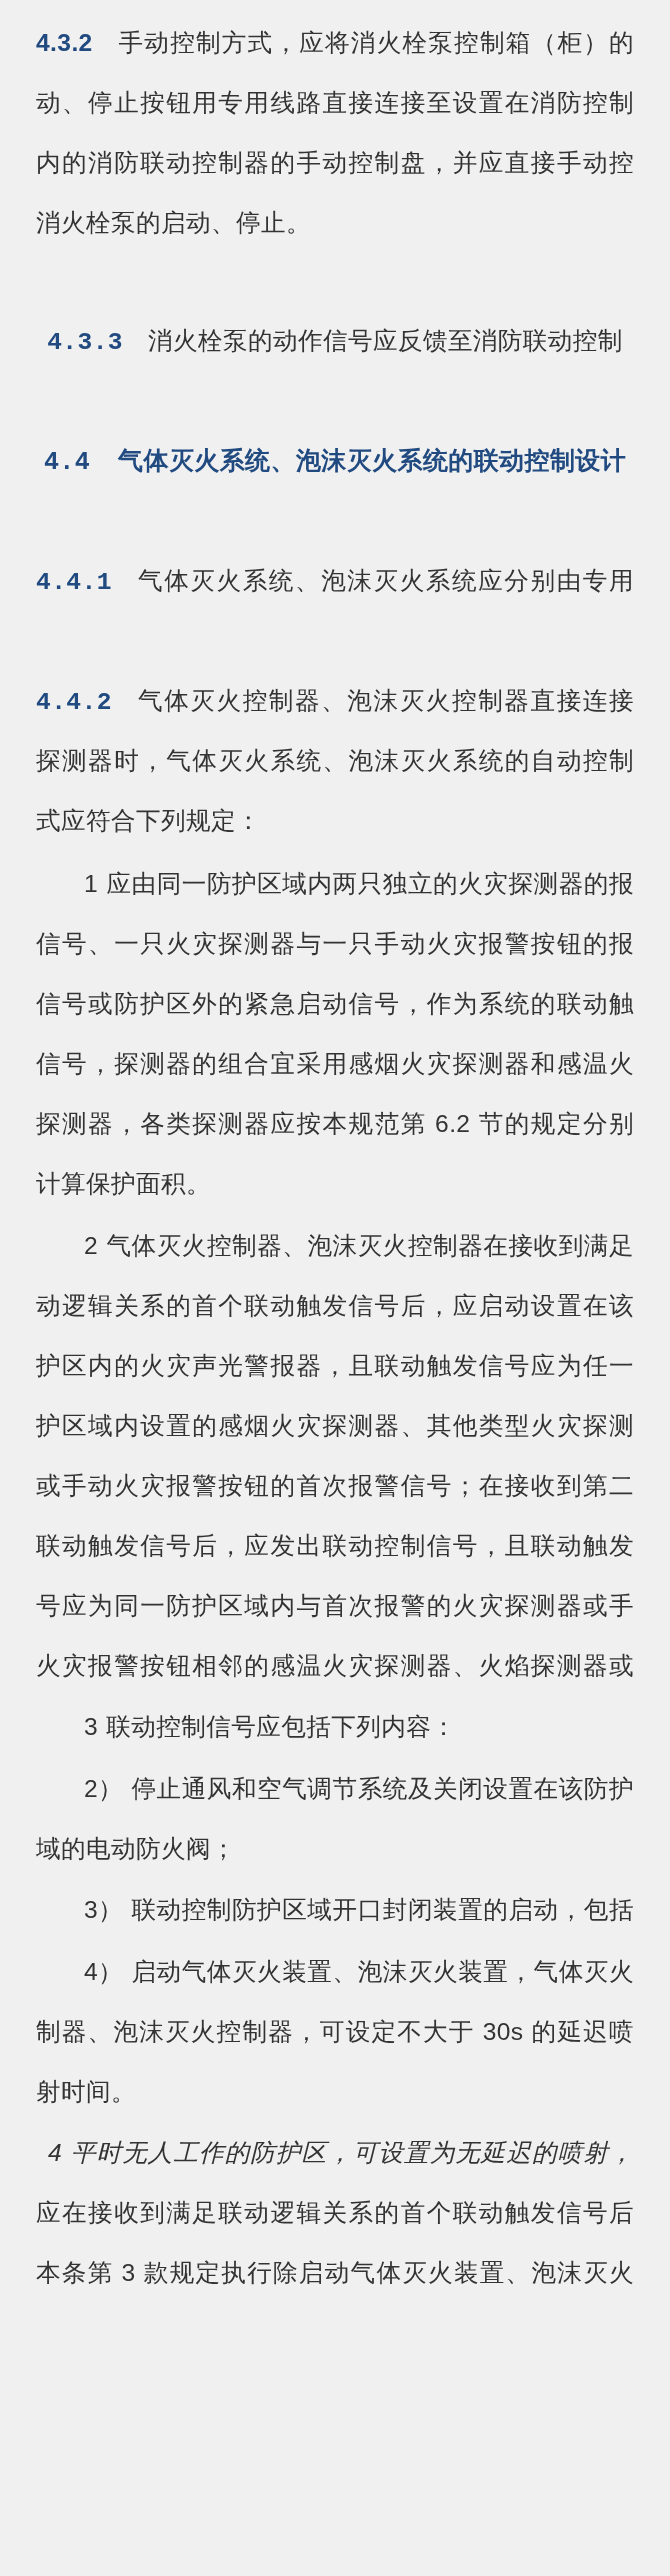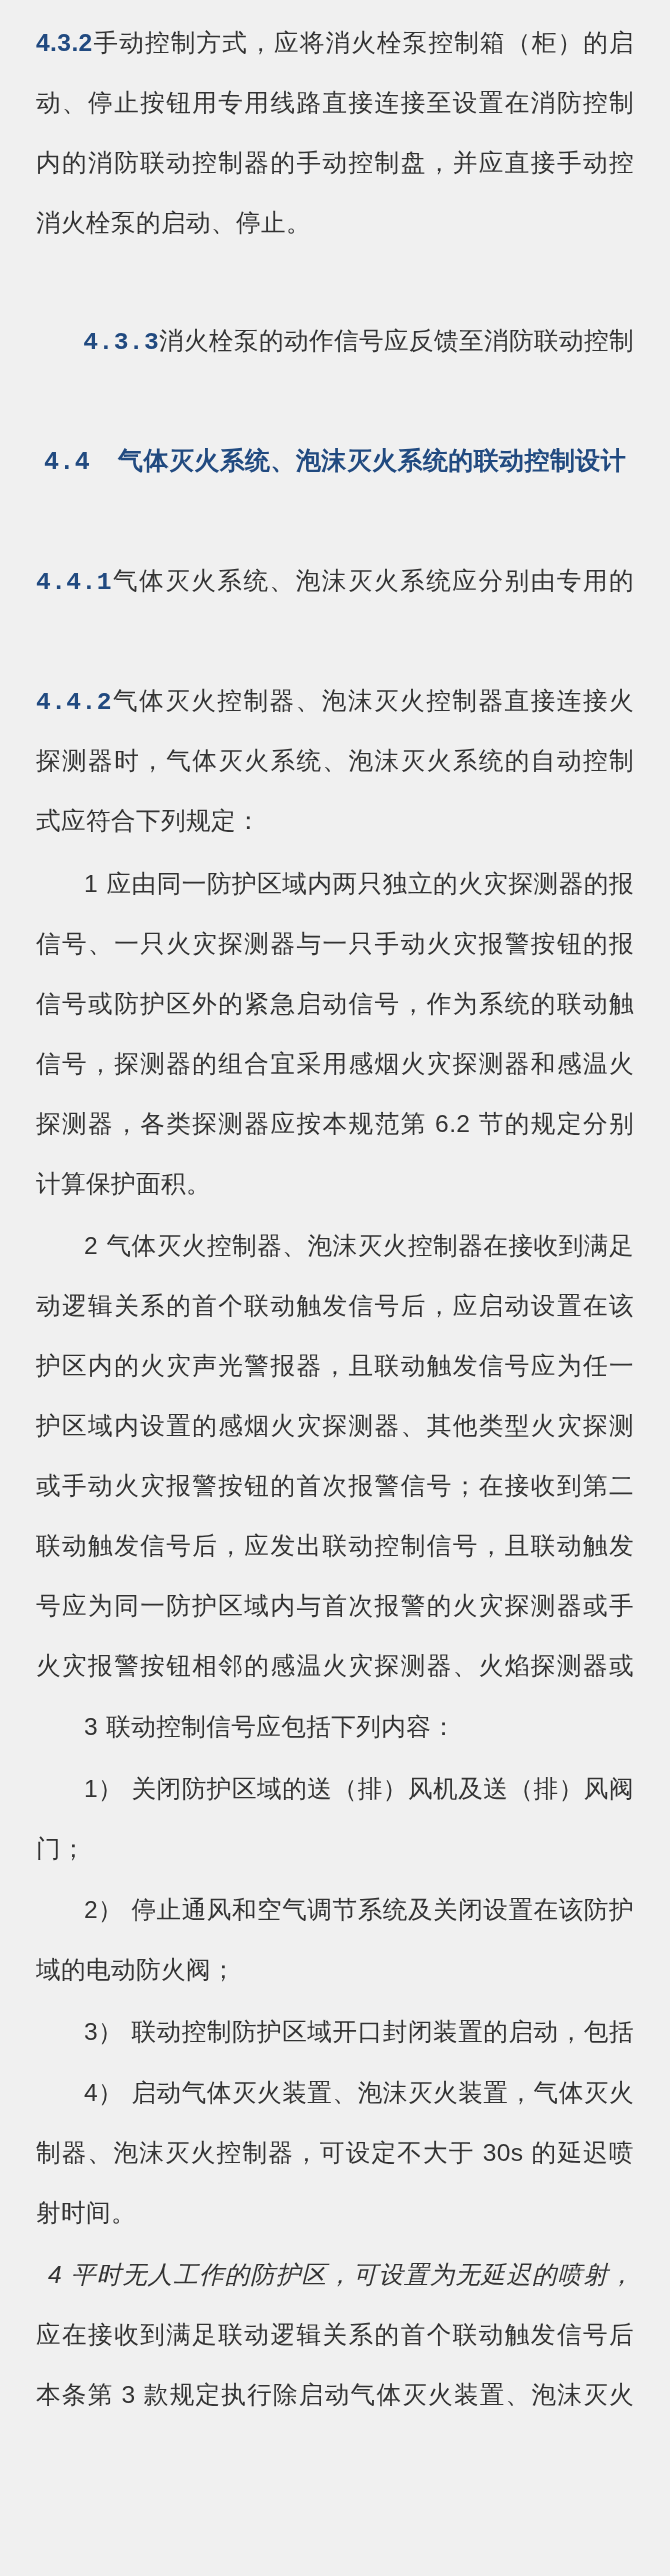--- a/index.html
+++ b/index.html
@@ -27,33 +27,33 @@
     line-height:60px;
     font-size:24.6px;
     color:var(--text);
     letter-spacing:0.4px;
     text-align:justify;
     text-align-last:justify;
     overflow:hidden;
     white-space:normal;
   }
   .line.no-just{
-    text-align:right;
+    text-align:center;
     text-align-last:left;
   }
   .line.heading{
     text-align:center;
     text-align-last:center;
     color:var(--accent);
     font-weight:700;
     font-size:25px;
   }
   .num{
     display:inline-block;
-    margin-right:0;
+    margin-right:25px;
   }
   .num.blue{
     color:var(--accent);
     font-weight:700;
   }
   .num.plain{
     color:inherit;
     font-weight:400;
     margin-right:8.2px;
   }
@@ -102,24 +102,20 @@
         <div class="line">护区域内设置的感烟火灾探测器、其他类型火灾探测器</div>
         <div class="line">或手动火灾报警按钮的首次报警信号；在接收到第二个</div>
         <div class="line">联动触发信号后，应发出联动控制信号，且联动触发信</div>
         <div class="line">号应为同一防护区域内与首次报警的火灾探测器或手动</div>
         <div class="line">火灾报警按钮相邻的感温火灾探测器、火焰探测器或手</div>
       </section>
       <section class="block gap-small">
         <div class="line no-just" style="text-indent: 24px;"><span class="num plain">3</span>联动控制信号应包括下列内容：</div>
       </section>
       <section class="block gap-small">
-        <div class="line" style="text-indent: 24px;"><span class="num plain">1）</span>关闭防护区域的送（排）风机及送（排）风阀</div>
-        <div class="line no-just">门；</div>
-      </section>
-      <section class="block gap-small">
         <div class="line" style="text-indent: 24px;"><span class="num plain">2）</span>停止通风和空气调节系统及关闭设置在该防护区</div>
         <div class="line no-just">域的电动防火阀；</div>
       </section>
       <section class="block gap-small">
         <div class="line" style="text-indent: 24px;"><span class="num plain">3）</span>联动控制防护区域开口封闭装置的启动，包括关</div>
       </section>
       <section class="block gap-small">
         <div class="line" style="text-indent: 24px;"><span class="num plain">4）</span>启动气体灭火装置、泡沫灭火装置，气体灭火控</div>
         <div class="line">制器、泡沫灭火控制器，可设定不大于 30s 的延迟喷</div>
         <div class="line no-just">射时间。</div>

